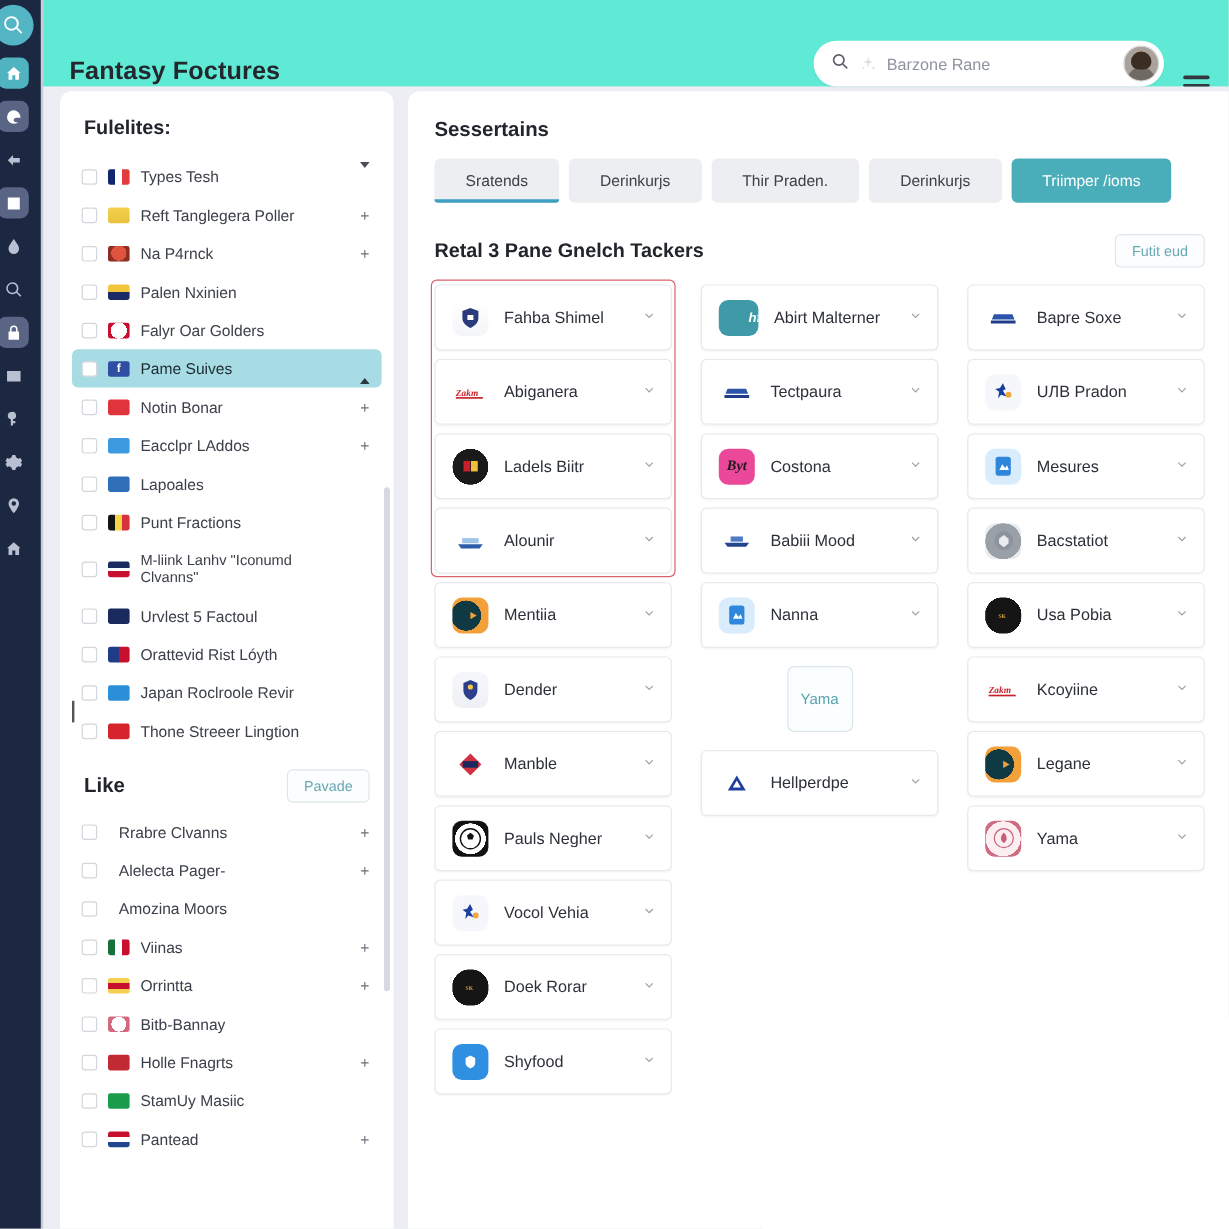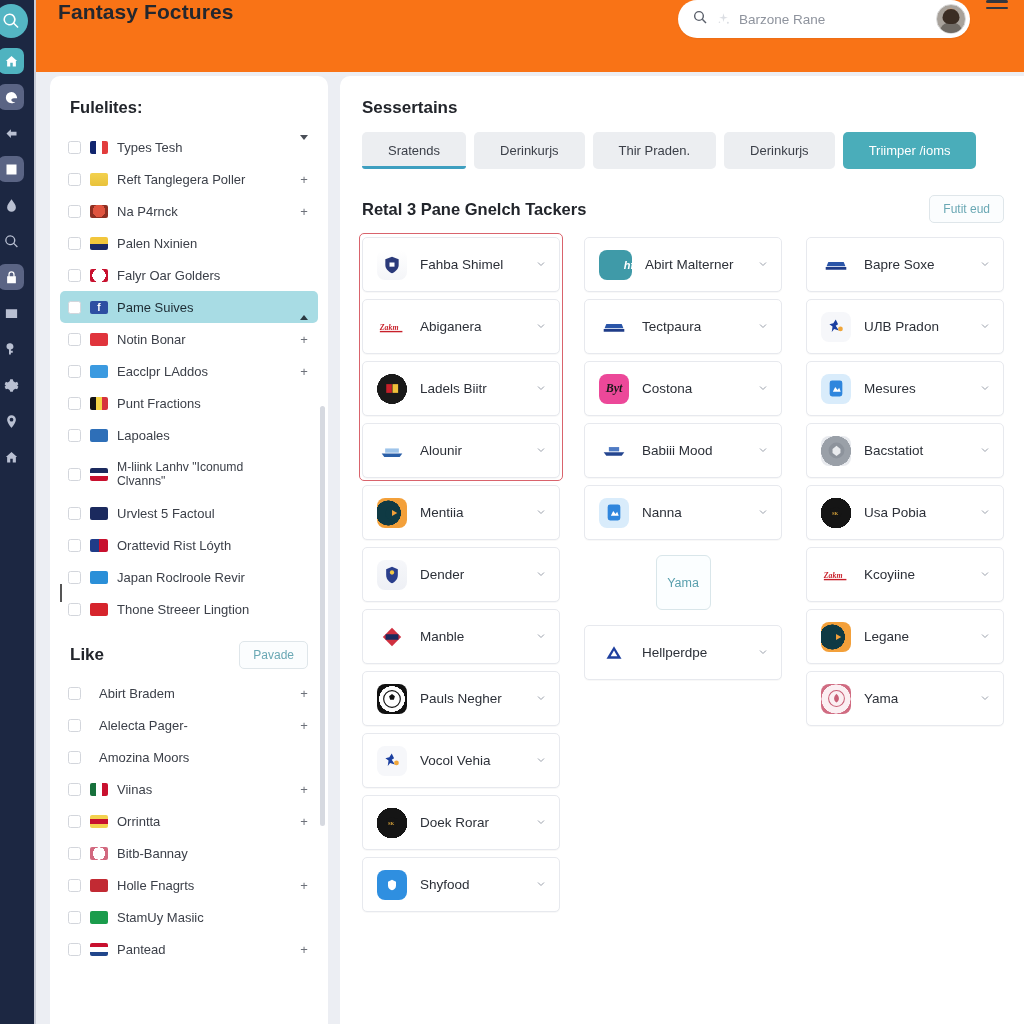--- a/index.html
+++ b/index.html
@@ -29,21 +29,21 @@
   .rail-icon.chip { background: #4fb3c0; }
   .rail-icon.chip2 { background: #5a6484; }
   .rail-icon.chip3 { background: #5a6484; }
 
   
   .page { flex: 1; display: flex; flex-direction: column; min-width: 0;
           background: #eceef3; border-left: 2px solid #c9ccd6; }
 
   
   .header {
-    height: 72px; background: #f97316; display: flex; align-items: flex-start;
+    height: 72px; background: #5eead4; display: flex; align-items: flex-end;
     padding: 0 16px 0 22px; flex: 0 0 72px; gap: 12px;
   }
   .page-title { font-size: 21px; font-weight: 700; color: #24272e; letter-spacing: .1px; }
   .header-spacer { flex: 1; }
   .searchbar {
     width: 292px; height: 38px; background: #ffffff; border-radius: 19px;
     display: flex; align-items: center; padding: 0 4px 0 14px; gap: 8px;
     box-shadow: 0 1px 2px rgba(0,0,0,.06);
   }
   .search-icon svg { width: 16px; height: 16px; stroke: #5a5f6a; fill: none; stroke-width: 2.1; }
@@ -307,28 +307,28 @@
               <span class="fend">+</span>
             </div>
             <div class="frow">
               <div class="cbx"></div>
               <span class="flg" style="background: rgb(59, 154, 224);"></span>
               <span class="flbl">Eacclpr LAddos</span>
               <span class="fend">+</span>
             </div>
             <div class="frow">
               <div class="cbx"></div>
+              <span class="flg" style="background: rgb(46, 111, 184);"></span>
+              <span class="flbl">Lapoales</span>
+              <span class="fend"></span>
+            </div>
+            <div class="frow">
+              <div class="cbx"></div>
               <span class="flg" style="background: linear-gradient(90deg, rgb(20, 20, 20) 33%, rgb(245, 213, 71) 33%, rgb(245, 213, 71) 66%, rgb(214, 51, 60) 66%);"></span>
               <span class="flbl">Punt Fractions</span>
-              <span class="fend"></span>
-            </div>
-            <div class="frow">
-              <div class="cbx"></div>
-              <span class="flg" style="background: rgb(46, 111, 184);"></span>
-              <span class="flbl">Lapoales</span>
               <span class="fend"></span>
             </div>
             <div class="frow tall">
               <div class="cbx"></div>
               <span class="flg" style="background: linear-gradient(rgb(27, 42, 94) 40%, rgb(255, 255, 255) 40%, rgb(255, 255, 255) 60%, rgb(200, 16, 46) 60%);"></span>
               <span class="flbl two">M-liink Lanhv "Iconumd Clvanns"</span>
               <span class="fend"></span>
             </div>
             <div class="frow">
               <div class="cbx"></div>
@@ -357,21 +357,21 @@
           </div>
 
         <div class="lp-sub">
           <div class="lp-sub-title">Like</div>
           <div class="pill-btn">Pavade</div>
         </div>
         <div class="fav-list" id="likeList">
             <div class="frow">
               <div class="cbx"></div>
               <span style="width: 0px; flex: 0 0 0px;"></span>
-              <span class="flbl">Abirt Bradem</span>
+              <span class="flbl">Rrabre Clvanns</span>
               <span class="fend">+</span>
             </div>
             <div class="frow">
               <div class="cbx"></div>
               <span style="width: 0px; flex: 0 0 0px;"></span>
               <span class="flbl">Alelecta Pager-</span>
               <span class="fend">+</span>
             </div>
             <div class="frow">
               <div class="cbx"></div>

